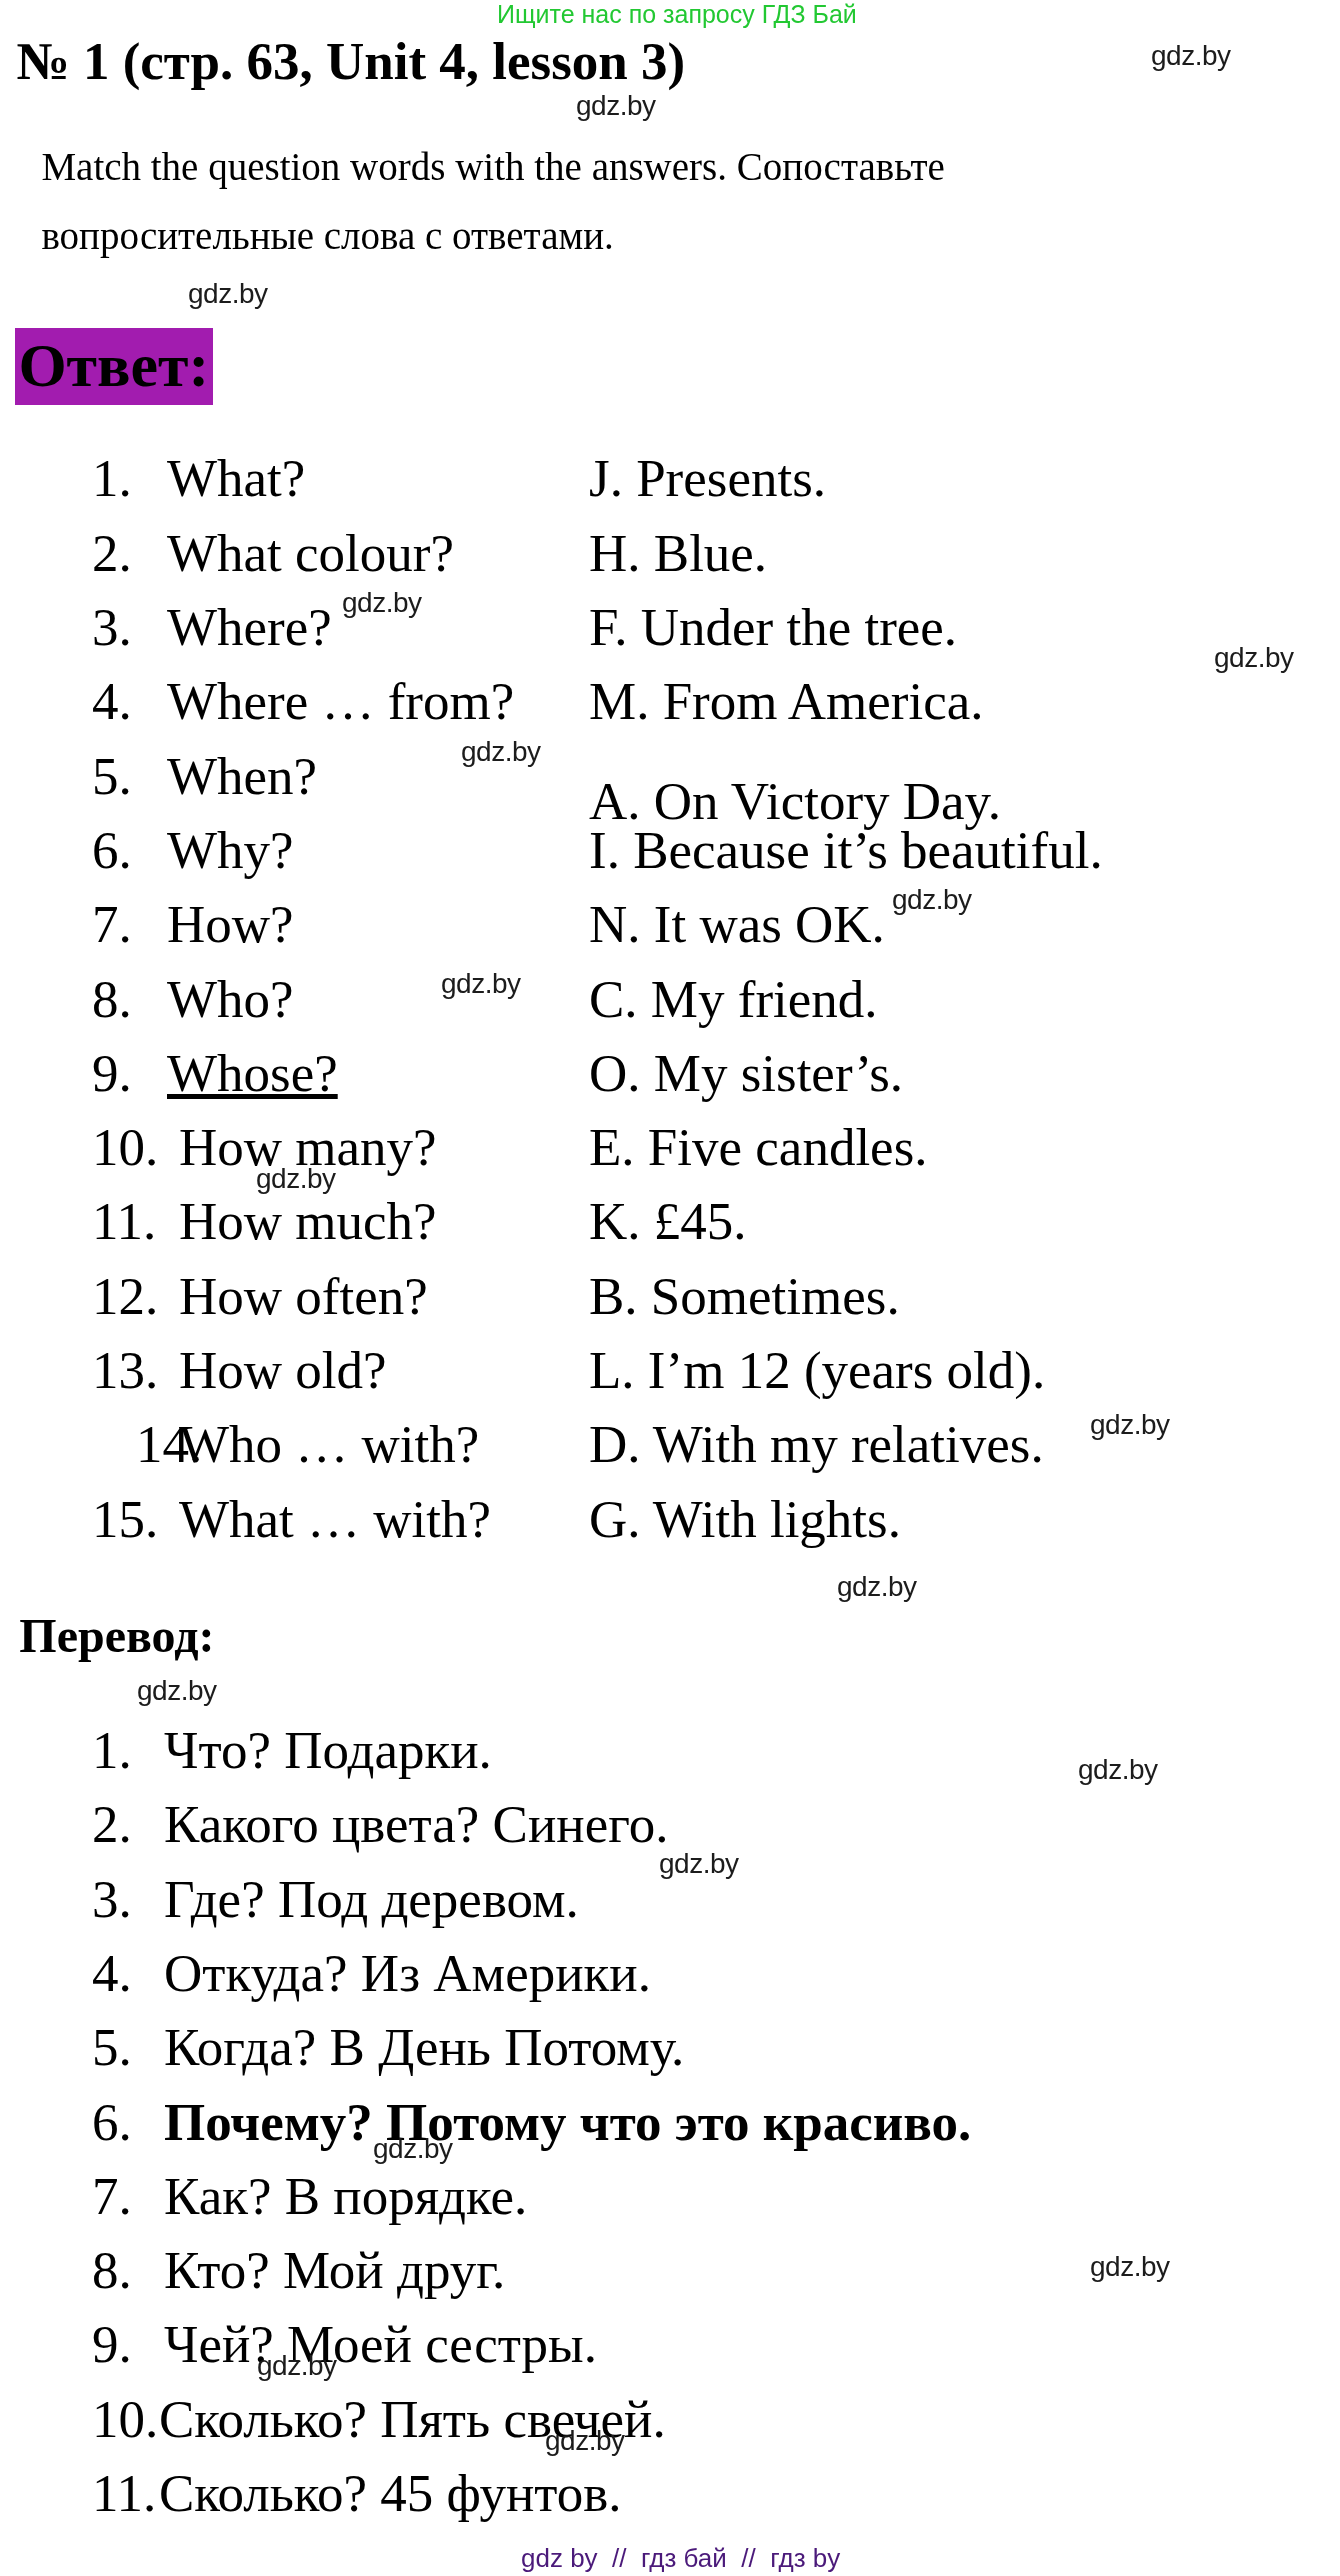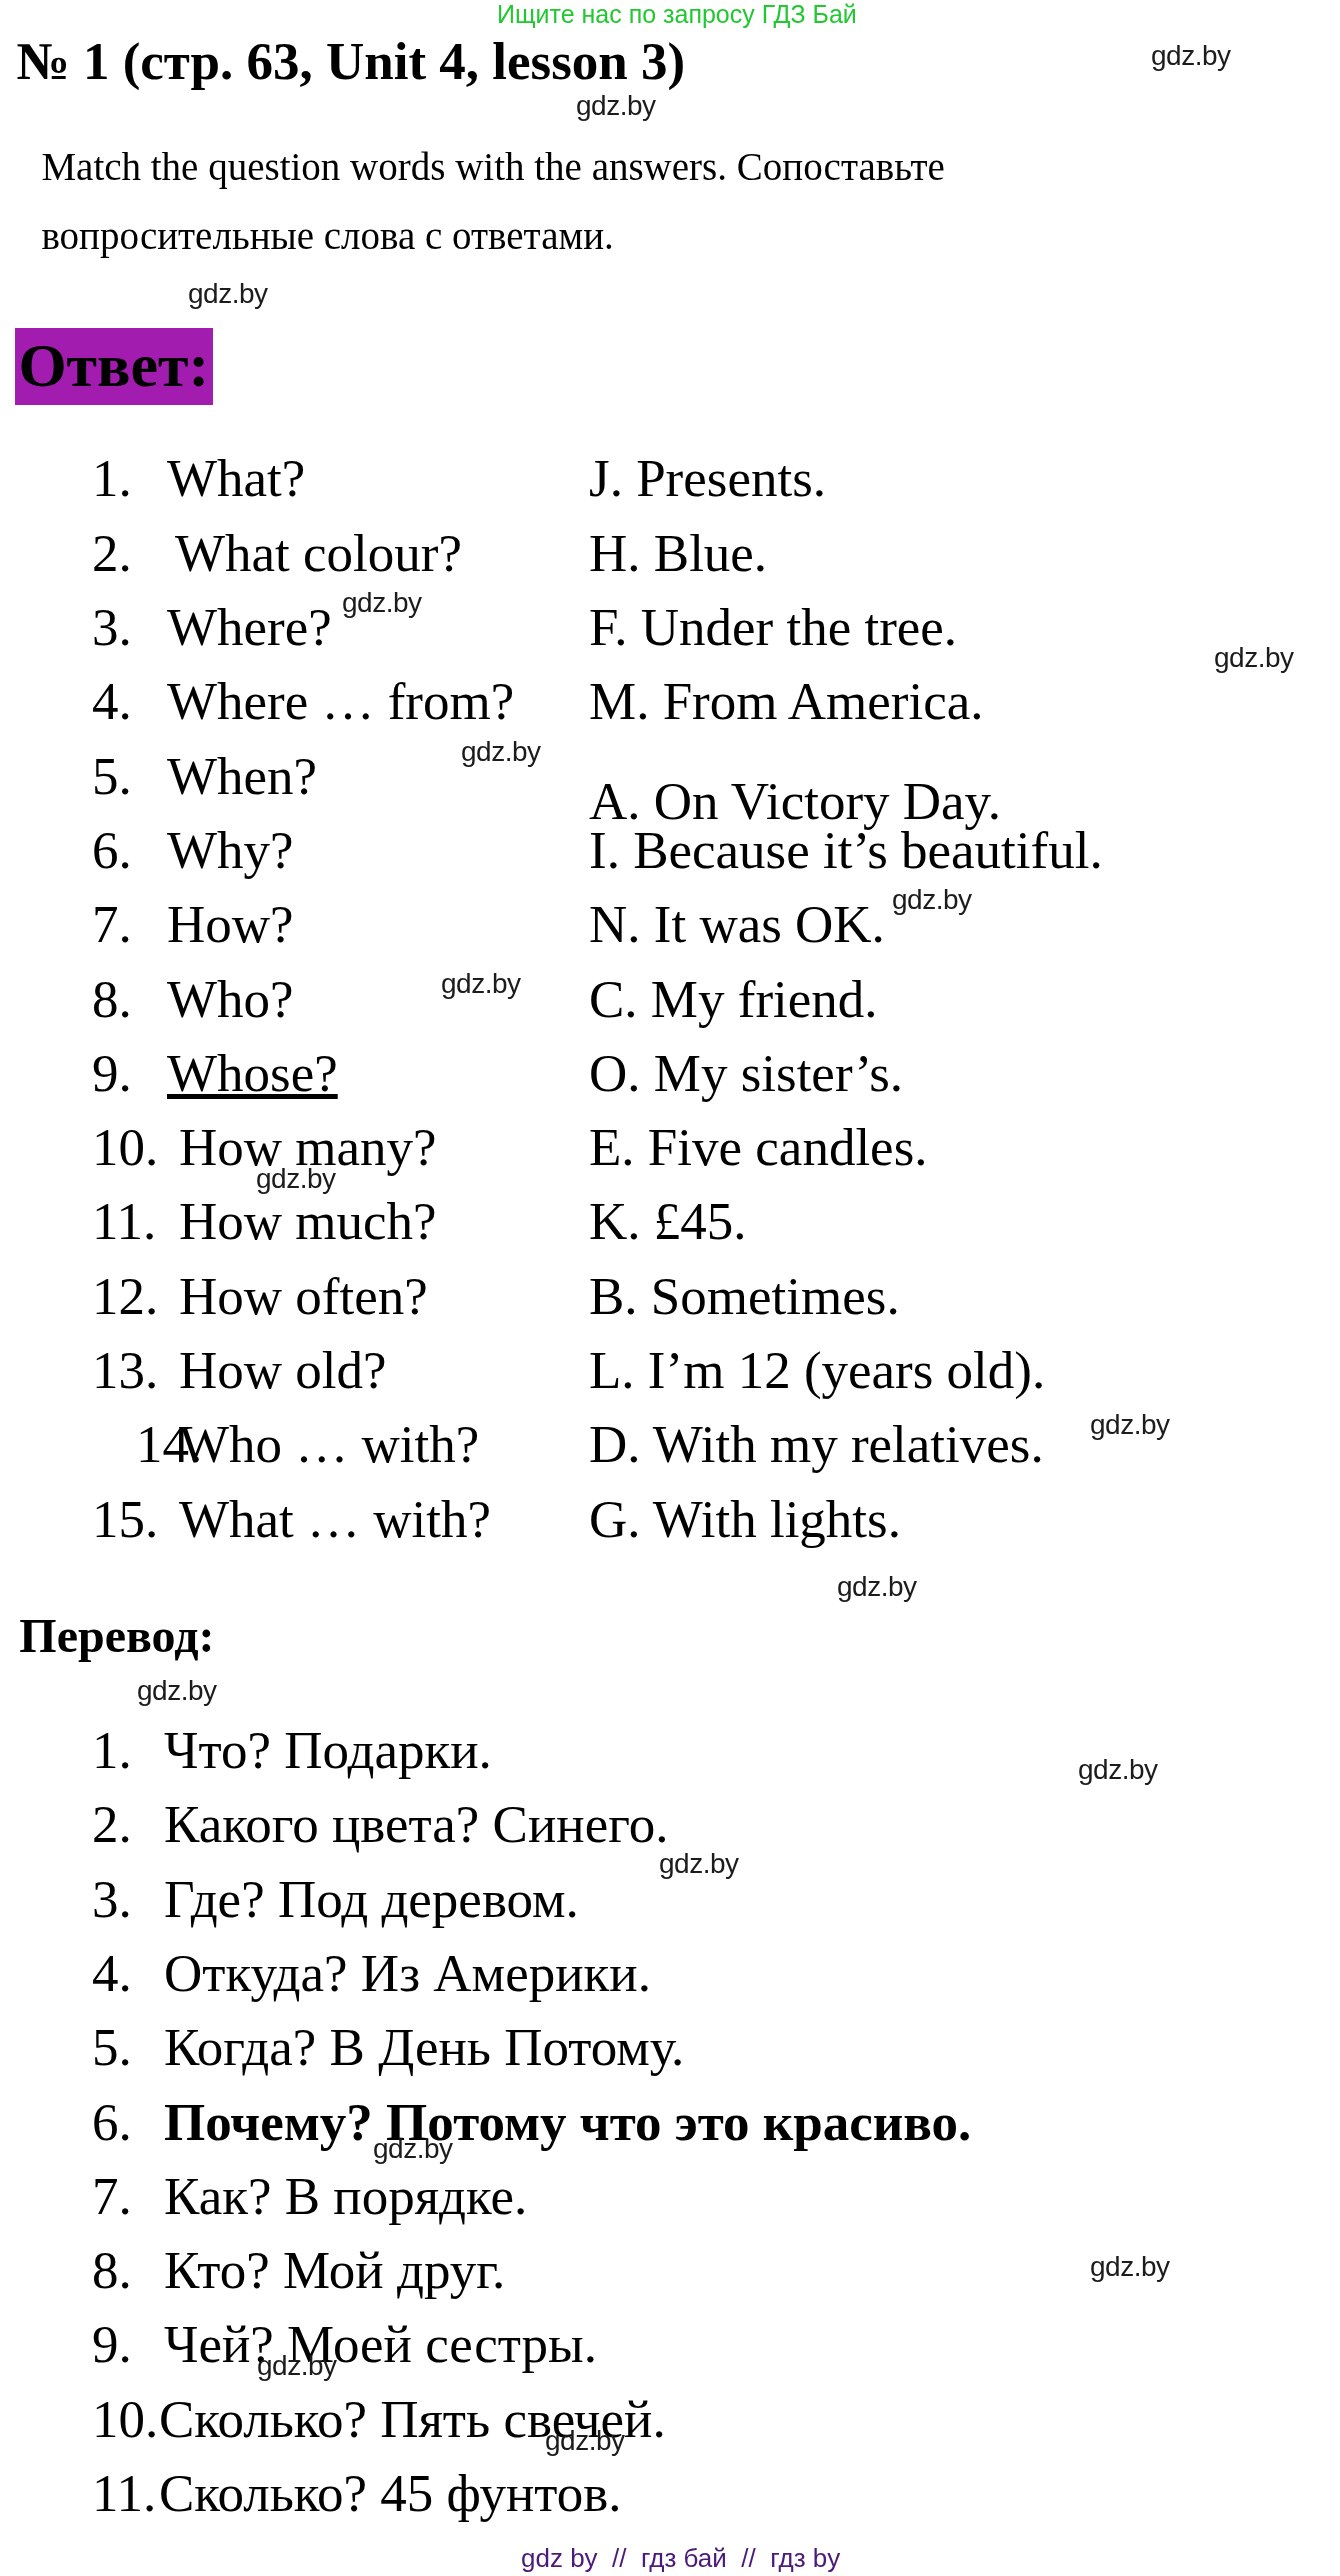--- a/index.html
+++ b/index.html
@@ -28,21 +28,21 @@
 
 <div class="abs serif answer-label" style="left:14.5px; top:328px;">Ответ:</div>
 
 <div>
 
   <div class="abs serif item" style="left:92px; top:452px;">1.</div>
   <div class="abs serif item" style="left:167px; top:452px;">What?</div>
   <div class="abs serif item" style="left:589px; top:452px;">J. Presents.</div>
 
   <div class="abs serif item" style="left:92px; top:527px;">2.</div>
-  <div class="abs serif item" style="left:175px; top:527px;">What colour?</div>
+  <div class="abs serif item" style="left:167px; top:527px;">What colour?</div>
   <div class="abs serif item" style="left:589px; top:527px;">H. Blue.</div>
 
   <div class="abs serif item" style="left:92px; top:601px;">3.</div>
   <div class="abs serif item" style="left:167px; top:601px;">Where?</div>
   <div class="abs serif item" style="left:589px; top:601px;">F. Under the tree.</div>
 
   <div class="abs serif item" style="left:92px; top:675px;">4.</div>
   <div class="abs serif item" style="left:167px; top:675px;">Where … from?</div>
   <div class="abs serif item" style="left:589px; top:675px;">M. From America.</div>
 

